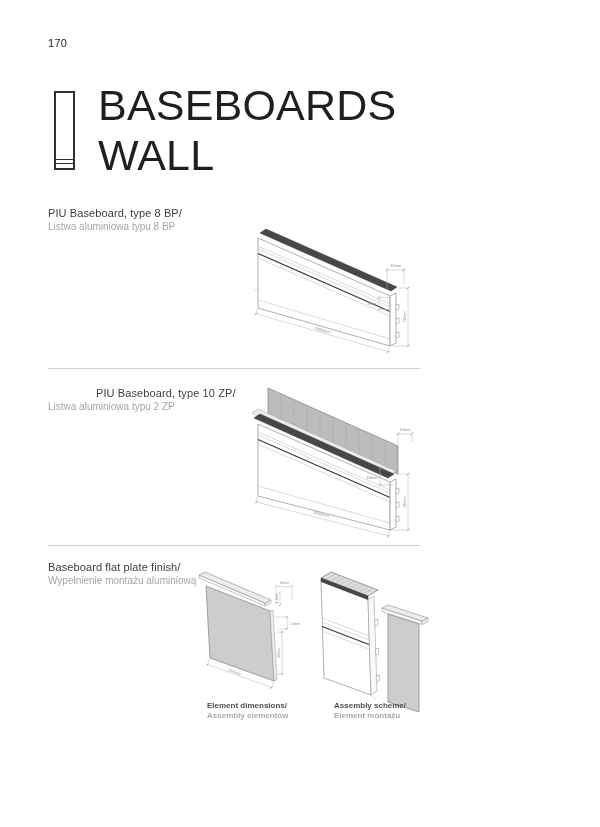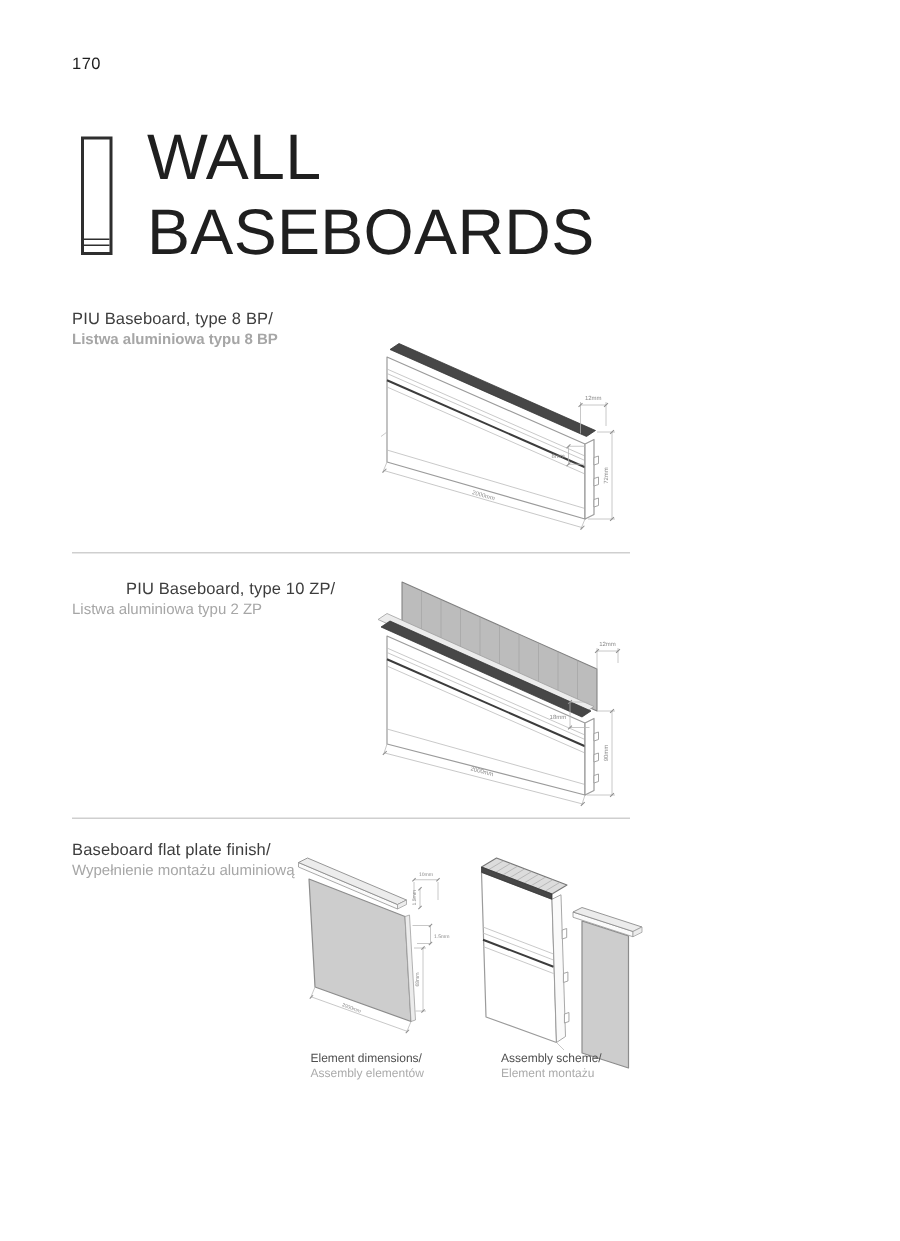--- a/index.html
+++ b/index.html
@@ -15,21 +15,21 @@
   .title-icon .bar2 { position:absolute; left:0; right:0; bottom:4px; height:0; border-top:1px solid #2e2e2e; }
   .title-text { position:absolute; left:44px; top:-8px; font-size:43px; line-height:50px; color:#1f1f1f; letter-spacing:.2px; white-space:nowrap; }
 
   .section-heading { position:absolute; font-size:11px; color:#3d3d3d; letter-spacing:.1px; }
   .section-subheading { position:absolute; font-size:10px; color:#a6a6a6; }
 
   .divider { position:absolute; left:48px; width:372px; height:1px; background:#cfcfcf; }
 
   .caption-en { font-size:8px; color:#4f4f4f; line-height:10px; }
   .caption-pl { font-size:8px; color:#ababab; line-height:10px; }
-  .caption { position:absolute; }
+  .caption { position:absolute;font-weight:bold; }
 
   svg { position:absolute; overflow:visible; }
   svg .oline { fill:#ffffff; stroke:#9b9b9b; stroke-width:.8; stroke-linejoin:round; }
   svg .gline { fill:none; stroke:#bdbdbd; stroke-width:.55; }
   svg .dline { fill:none; stroke:#3c3c3c; stroke-width:1.3; }
   svg .flange { fill:#474747; stroke:#333333; stroke-width:.5; stroke-linejoin:round; }
   svg .plate { fill:#bcbcbc; stroke:#808080; stroke-width:.7; stroke-linejoin:round; }
   svg .plate-light { fill:#cdcdcd; stroke:#8c8c8c; stroke-width:.8; stroke-linejoin:round; }
   svg .ledge { fill:#ececec; stroke:#9b9b9b; stroke-width:.5; stroke-linejoin:round; }
   svg .cap { fill:#ececec; stroke:#8c8c8c; stroke-width:.6; stroke-linejoin:round; }
@@ -47,27 +47,27 @@
 <div class="page">
 
   <div class="page-number">170</div>
 
   <div class="title-block">
     <div class="title-icon">
       <div class="bar1"></div>
       <div class="bar2"></div>
     </div>
     <div class="title-text">
+      <div>BASEBOARDS</div>
       <div>WALL</div>
-      <div>BASEBOARDS</div>
     </div>
   </div>
 
   <div class="section-heading" style="left:48px; top:207px;text-align:right;">PIU Baseboard, type 8 BP/</div>
-  <div class="section-subheading" style="left:48px; top:221px;font-weight:bold;">Listwa aluminiowa typu 8 BP</div>
+  <div class="section-subheading" style="left:48px; top:221px;">Listwa aluminiowa typu 8 BP</div>
 
   <svg style="left:250px; top:212px;" width="172" height="140" viewBox="0 0 172 140">
     <g>
       <polygon class="oline" points="8,26 140,84 140,134 8,96"></polygon>
       <line class="gline" x1="8" y1="34" x2="140" y2="92"></line>
       <line class="gline" x1="8" y1="37" x2="140" y2="95"></line>
       <line class="dline" x1="8" y1="41.5" x2="140" y2="99.5"></line>
       <line class="gline" x1="8" y1="46" x2="140" y2="104"></line>
       <line class="gline" x1="8" y1="88" x2="140" y2="127"></line>
       <line class="gline" x1="8" y1="76" x2="4" y2="79"></line>
@@ -106,21 +106,21 @@
       <line class="dim" x1="140" y1="134" x2="137.2" y2="140.8"></line>
       <line class="dim" x1="6.3" y1="101.8" x2="138.3" y2="139.8"></line>
       <line class="tick" x1="5" y1="103.1" x2="7.6" y2="100.5"></line>
       <line class="tick" x1="137" y1="141.1" x2="139.6" y2="138.5"></line>
       <text class="lbl" transform="rotate(16 72 119.5)" x="72" y="119.5" text-anchor="middle">2000mm</text>
     </g>
   </svg>
 
   <div class="divider" style="top:368px;"></div>
 
-  <div class="section-heading" style="left:48px; top:387px;padding-left:36px;">PIU Baseboard, type 10 ZP/</div>
+  <div class="section-heading" style="left:60px; top:387px;padding-left:36px;">PIU Baseboard, type 10 ZP/</div>
   <div class="section-subheading" style="left:48px; top:401px;">Listwa aluminiowa typu 2 ZP</div>
 
   <svg style="left:248px; top:382px;" width="175" height="156" viewBox="0 0 175 156">
     <g>
       <polygon class="plate" points="20,6 150,64 150,92 20,34"></polygon>
       <line class="hatch" x1="33" y1="11.8" x2="33" y2="39.8"></line>
       <line class="hatch" x1="46" y1="17.6" x2="46" y2="45.6"></line>
       <line class="hatch" x1="59" y1="23.4" x2="59" y2="51.4"></line>
       <line class="hatch" x1="72" y1="29.2" x2="72" y2="57.2"></line>
       <line class="hatch" x1="85" y1="35" x2="85" y2="63"></line>

